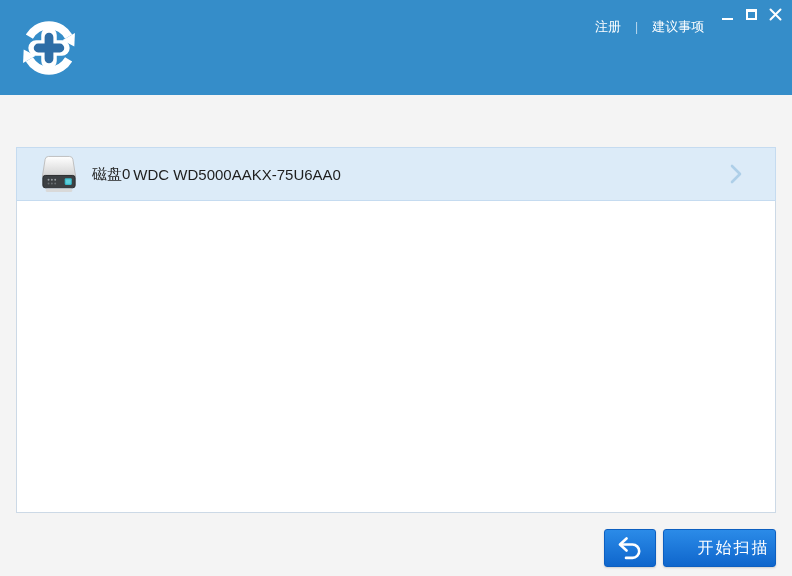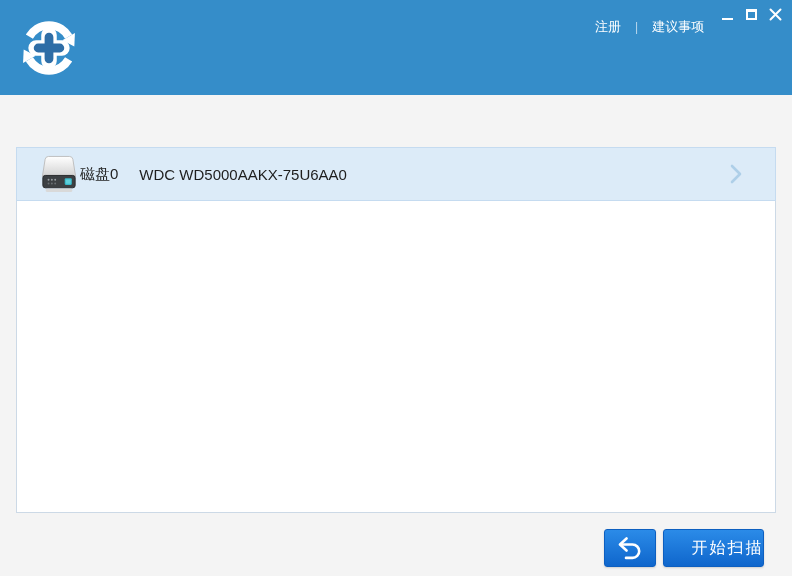--- a/index.html
+++ b/index.html
@@ -54,35 +54,35 @@
   .panel {
     position:absolute; left:16px; top:147px; width:760px; height:366px;
     background:#ffffff; border:1px solid #ccd9e6;
   }
   .disk-row {
     position:absolute; top:-1px; left:-1px; width:760px; height:54px;
     background:#dcebf8; border:1px solid #c5dbf0;
     display:flex; align-items:center; cursor:pointer;
   }
   .disk-icon { margin-left:23px; width:38px; height:41px; flex:0 0 auto; }
-  .disk-name   { margin-left:2px; font-size:15px; color:#1e1e1e; white-space:nowrap; }
-  .disk-model  { margin-left:21px; font-size:15px; color:#1e1e1e; white-space:nowrap; }
+  .disk-name   { margin-left:14px; font-size:15px; color:#1e1e1e; white-space:nowrap; }
+  .disk-model  { margin-left:3px; font-size:15px; color:#1e1e1e; white-space:nowrap; }
   .disk-size   { margin-left:25px; font-size:15px; color:#1e1e1e; white-space:nowrap; }
   .row-chevron { position:absolute; right:32px; top:50%; transform:translateY(-50%); }
 
   
   .btn {
     position:absolute; top:529px; height:38px;
     background:linear-gradient(#2b8be8,#0f66cc);
     border:1px solid #0d5fc0; border-radius:3px;
     display:flex; align-items:center; justify-content:center;
     cursor:pointer; box-shadow:0 1px 2px rgba(0,0,0,0.15);
   }
   .back-btn { left:604px; width:52px; }
-  .scan-btn { left:663px; width:101px; color:#ffffff; font-size:16px; letter-spacing:2px; white-space:nowrap;padding-left:28px; }
+  .scan-btn { left:663px; width:113px; color:#ffffff; font-size:16px; letter-spacing:2px; white-space:nowrap;padding-left:28px; }
 </style>
 </head>
 <body>
 
 <div class="window">
 
   <div class="header">
 
     <svg class="logo" viewBox="0 0 60 60">
       <g id="lg-arrow">

